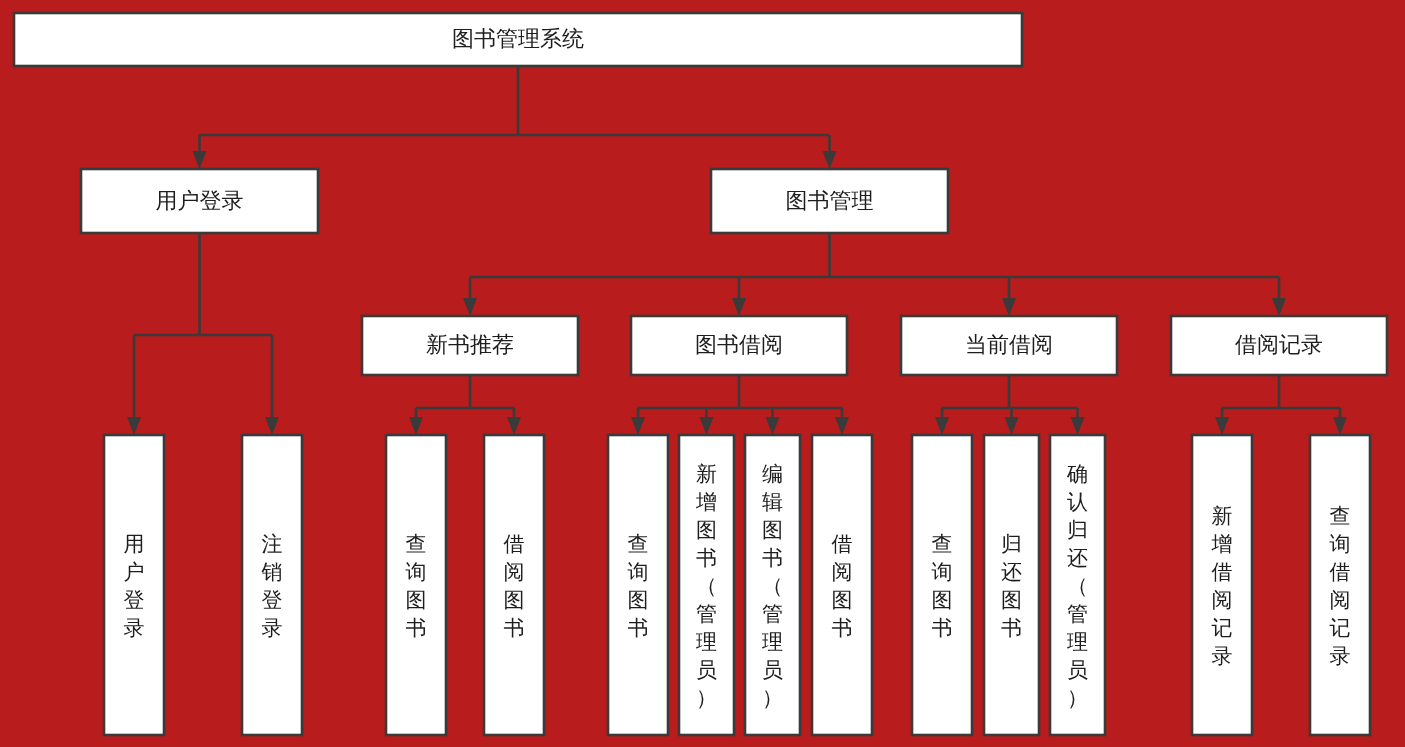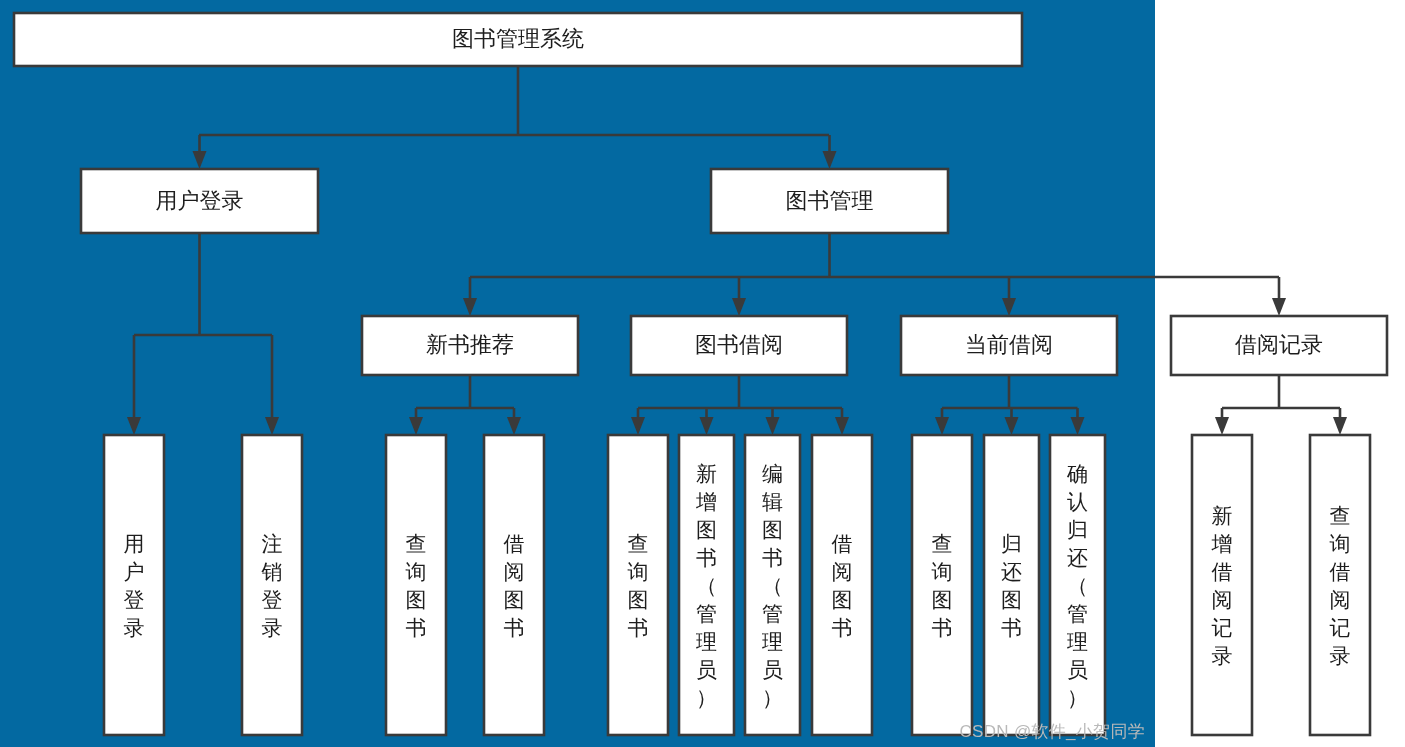--- a/index.html
+++ b/index.html
@@ -9,23 +9,23 @@
     background: #ffffff;
   }
   body {
     width: 1405px;
     height: 747px;
     overflow: hidden;
     font-family: "Liberation Sans", "DejaVu Sans", sans-serif;
   }
   #diagram-root {
     position: relative;
-    width: 1155px;
+    width: 1405px;
     height: 747px;
-    background: #0369a1;
+    background: #b91c1c;
   }
   svg#chart-svg {
     position: absolute;
     left: 0;
     top: 0;
     width: 1405px;
     height: 747px;
     display: block;
   }
   .node-box {
@@ -204,14 +204,13 @@
           <rect x="1192" y="435" width="60" height="300" class="node-box"></rect>
           <text x="1222" class="node-label-v" y="522.84"><tspan x="1222" dy="0">新</tspan><tspan x="1222" dy="28">增</tspan><tspan x="1222" dy="28">借</tspan><tspan x="1222" dy="28">阅</tspan><tspan x="1222" dy="28">记</tspan><tspan x="1222" dy="28">录</tspan></text>
         </g>
         <g>
           <rect x="1310" y="435" width="60" height="300" class="node-box"></rect>
           <text x="1340" class="node-label-v" y="522.84"><tspan x="1340" dy="0">查</tspan><tspan x="1340" dy="28">询</tspan><tspan x="1340" dy="28">借</tspan><tspan x="1340" dy="28">阅</tspan><tspan x="1340" dy="28">记</tspan><tspan x="1340" dy="28">录</tspan></text>
         </g>
       </g>
   </svg>
 
-  <div class="watermark">CSDN @软件_小贺同学</div>
 </div>
 
 </body></html>

